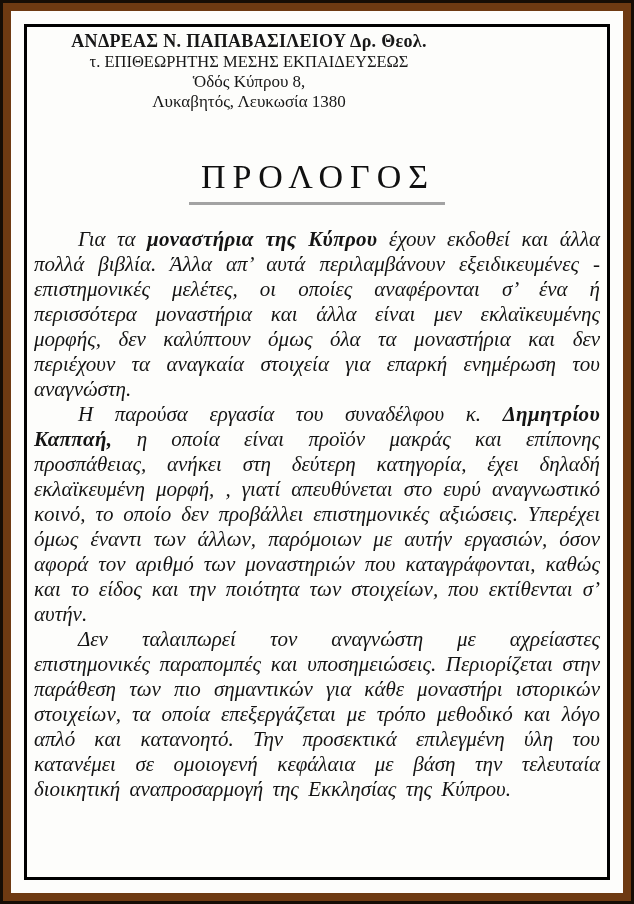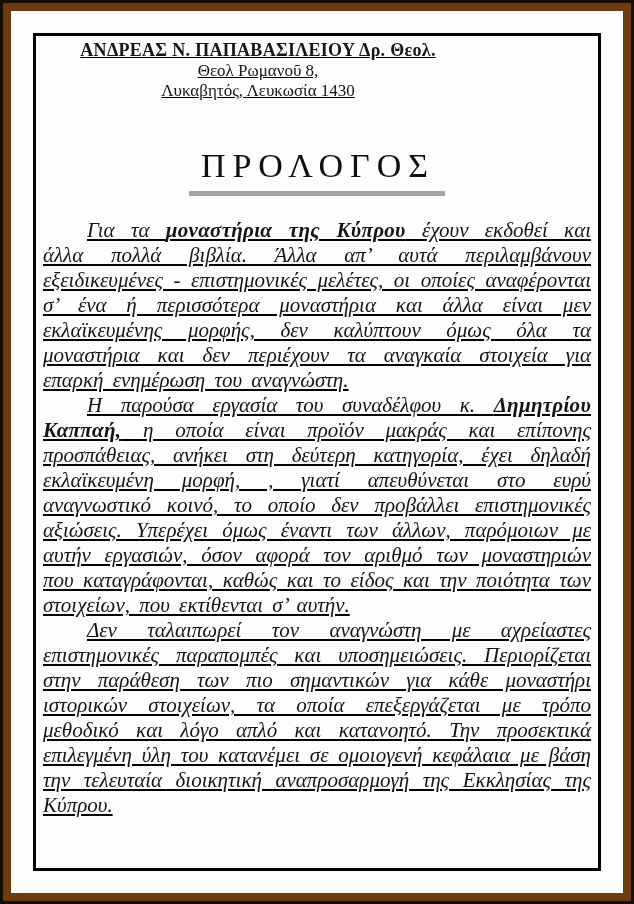--- a/index.html
+++ b/index.html
@@ -14,22 +14,21 @@
     height: 904px;
     border: 3px solid #160d05;
     background: #6e3a12;
     padding: 8px;
   }
   .gap {
     box-sizing: border-box;
     width: 100%;
     height: 100%;
     background: #fdfdfb;
-    padding: 22px;
-    text-decoration: underline;
+    padding: 13px;
   }
   .frame {
     box-sizing: border-box;
     width: 100%;
     height: 100%;
     border: 3px solid #000000;
     background: #fdfdfb;
     padding: 1px 7px 0 7px;
     overflow: hidden;
   }
@@ -59,21 +58,21 @@
     text-align: center;
     margin-top: 46px;
   }
   .page-title {
     display: inline-block;
     font-family: "Liberation Serif", serif;
     font-size: 34px;
     font-weight: normal;
     letter-spacing: 7px;
     color: #101010;
-    border-bottom: 5px solid #a3a3a3;
+    border-bottom: 3px solid #a3a3a3;
     padding: 0 10px 6px 12px;
     margin: 0;
     line-height: 38px;
   }
   .body-text {
     margin-top: 22px;
     font-family: "Liberation Serif", serif;
     font-style: italic;
     font-size: 21px;
     line-height: 25px;
@@ -95,22 +94,23 @@
 </style>
 </head>
 <body>
 
 <div class="page">
   <div class="gap">
     <div class="frame">
 
       <header class="author-header">
         <div class="line1">ΑΝΔΡΕΑΣ Ν. ΠΑΠΑΒΑΣΙΛΕΙΟΥ Δρ. Θεολ.</div>
-        <div class="line3">Θεολ Ρωμανοῦ 8,</div>
-        <div class="line4">Λυκαβητός, Λευκωσία 1430</div>
+        <div class="line2">τ. ΕΠΙΘΕΩΡΗΤΗΣ ΜΕΣΗΣ ΕΚΠΑΙΔΕΥΣΕΩΣ</div>
+        <div class="line3">Ὁδός Κύπρου 8,</div>
+        <div class="line4">Λυκαβητός, Λευκωσία 1380</div>
       </header>
 
       <div class="title-row">
         <h1 class="page-title">ΠΡΟΛΟΓΟΣ</h1>
       </div>
 
       <main class="body-text">
         <p><span>Για τα </span><b>μοναστήρια της Κύπρου</b><span> έχουν εκδοθεί και άλλα πολλά βιβλία. Άλλα απ’ αυτά περιλαμβάνουν εξειδικευμένες - επιστημονικές μελέτες, οι οποίες αναφέρονται σ’ ένα ή περισσότερα μοναστήρια και άλλα είναι μεν εκλαϊκευμένης μορφής, δεν καλύπτουν όμως όλα τα μοναστήρια και δεν περιέχουν τα αναγκαία στοιχεία για επαρκή ενημέρωση του αναγνώστη.</span></p>
         <p><span>Η παρούσα εργασία του συναδέλφου κ. </span><b>Δημητρίου Καππαή,</b><span> η οποία είναι προϊόν μακράς και επίπονης προσπάθειας, ανήκει στη δεύτερη κατηγορία, έχει δηλαδή εκλαϊκευμένη μορφή, , γιατί απευθύνεται στο ευρύ αναγνωστικό κοινό, το οποίο δεν προβάλλει επιστημονικές αξιώσεις. Υπερέχει όμως έναντι των άλλων, παρόμοιων με αυτήν εργασιών, όσον αφορά τον αριθμό των μοναστηριών που καταγράφονται, καθώς και το είδος και την ποιότητα των στοιχείων, που εκτίθενται σ’ αυτήν.</span></p>
         <p>Δεν ταλαιπωρεί τον αναγνώστη με αχρείαστες επιστημονικές παραπομπές και υποσημειώσεις. Περιορίζεται στην παράθεση των πιο σημαντικών για κάθε μοναστήρι ιστορικών στοιχείων, τα οποία επεξεργάζεται με τρόπο μεθοδικό και λόγο απλό και κατανοητό. Την προσεκτικά επιλεγμένη ύλη του κατανέμει σε ομοιογενή κεφάλαια με βάση την τελευταία διοικητική αναπροσαρμογή της Εκκλησίας της Κύπρου.</p>

